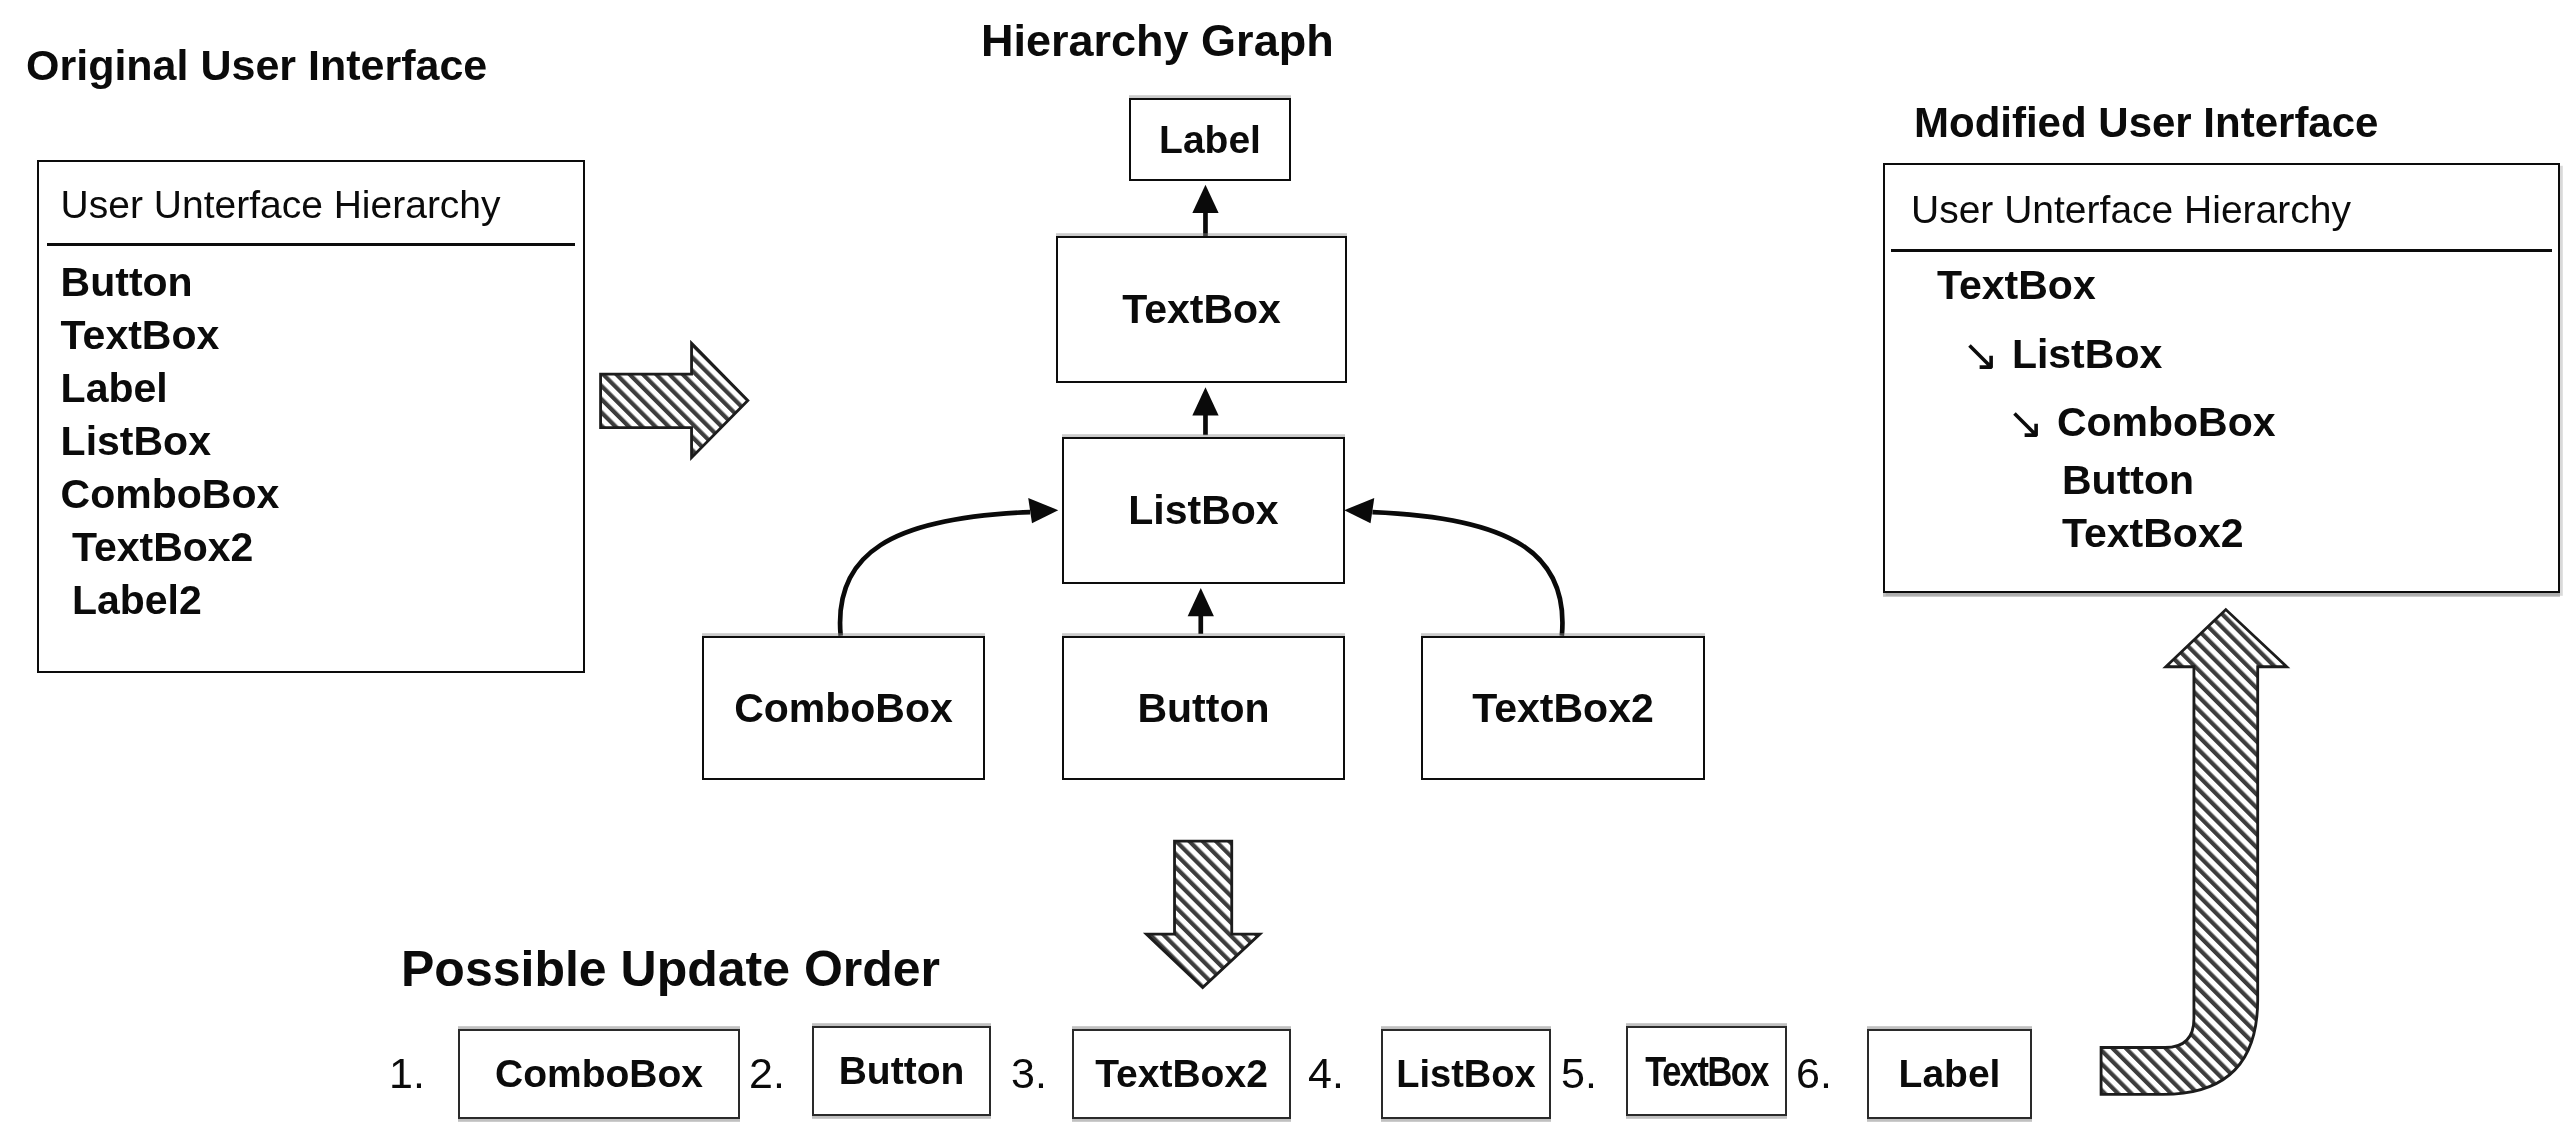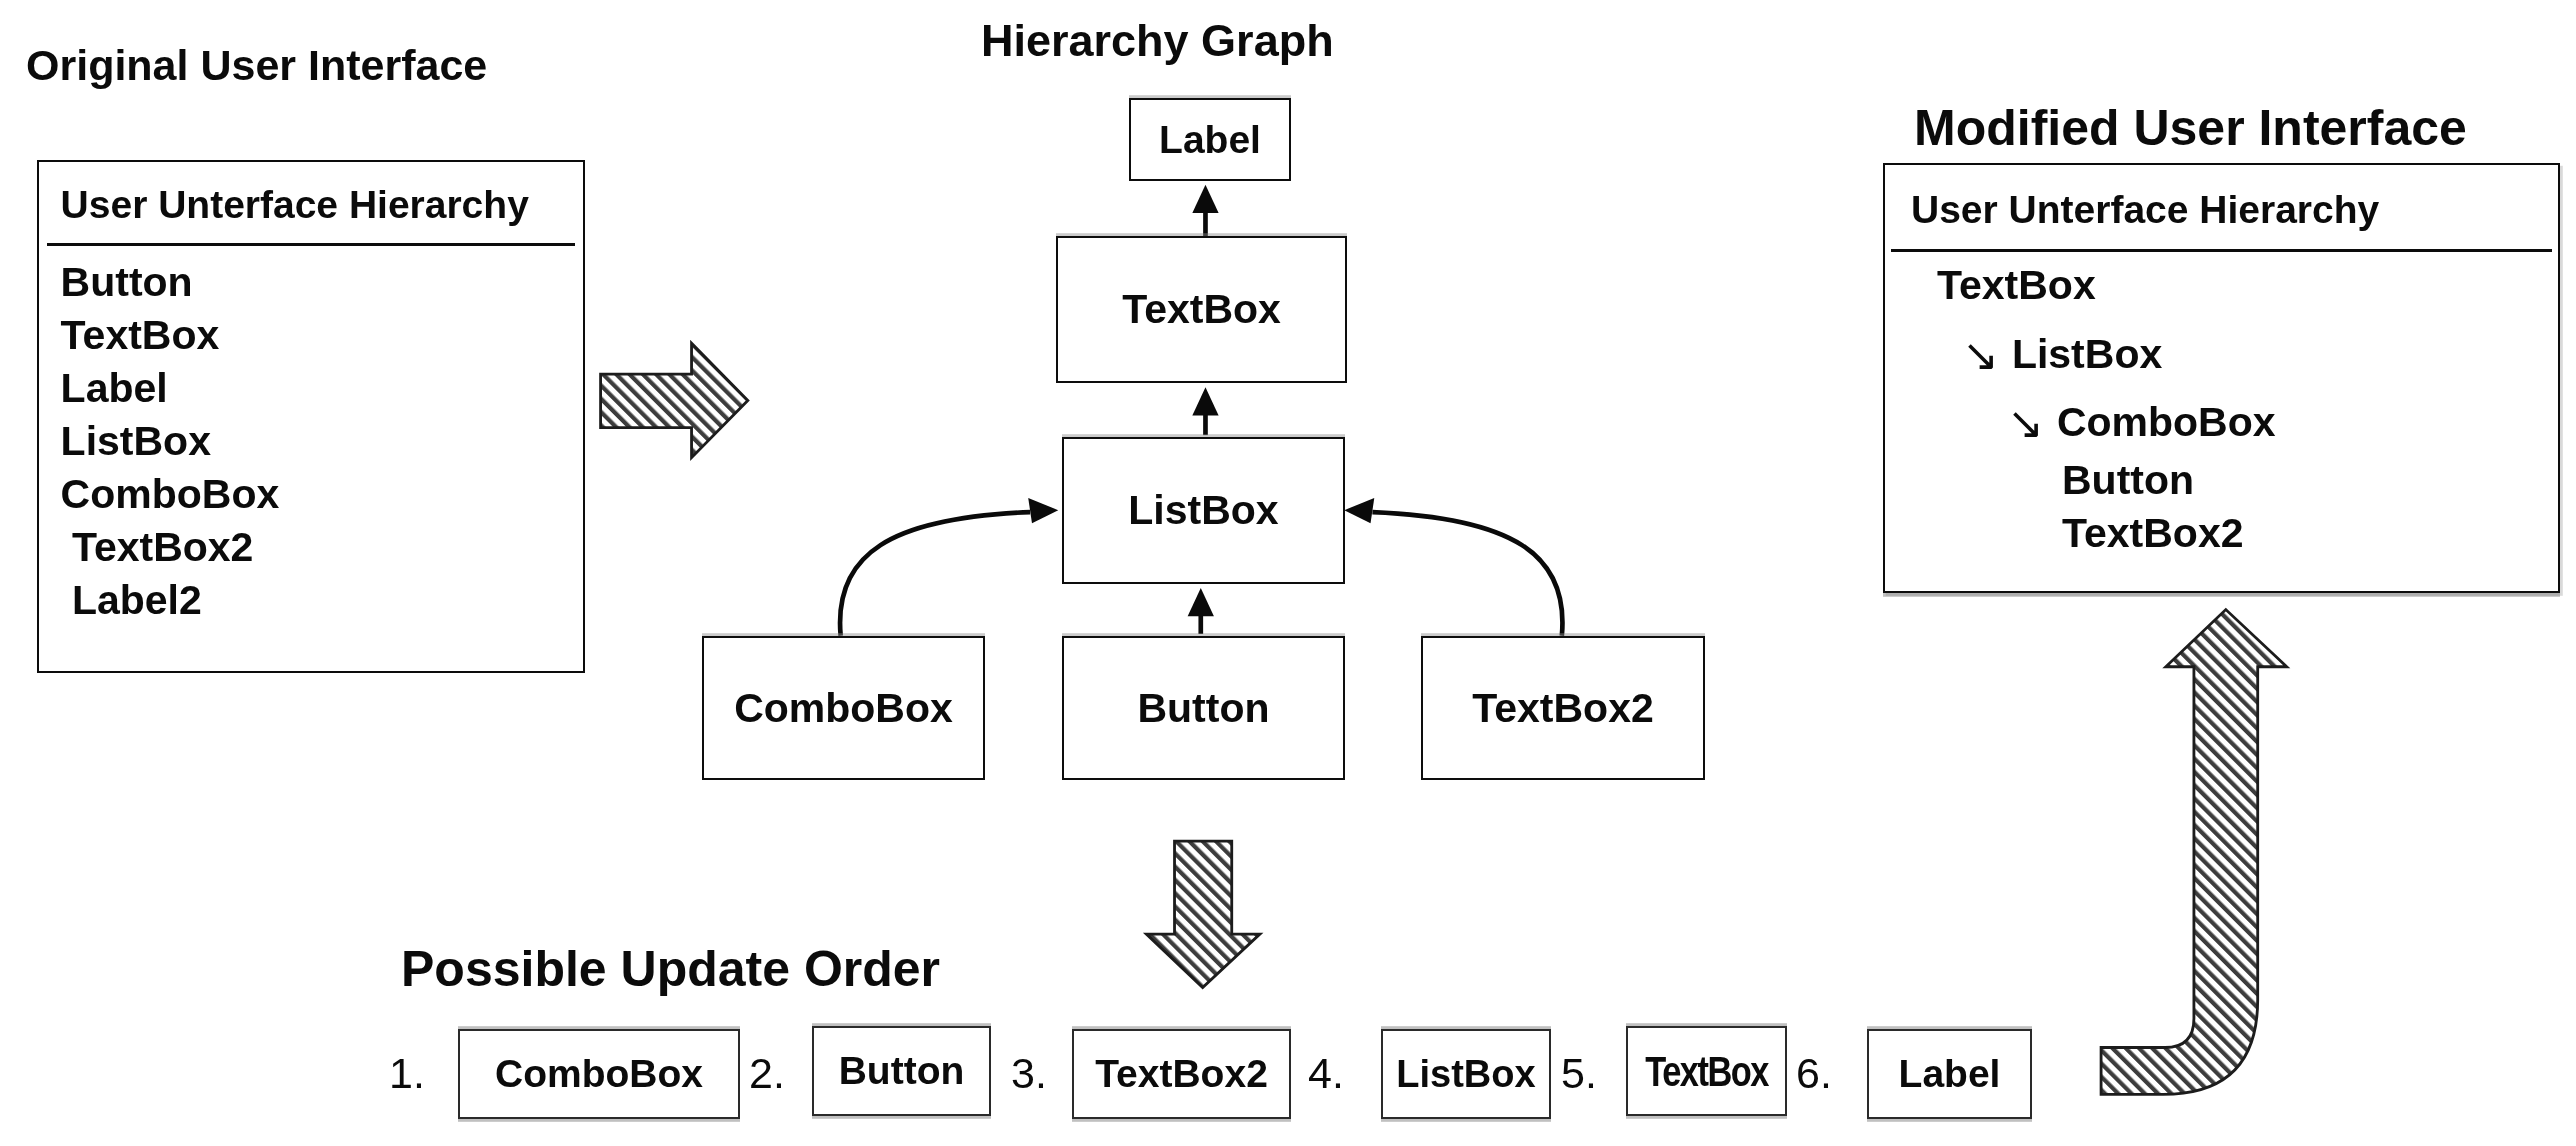--- a/index.html
+++ b/index.html
@@ -5,29 +5,29 @@
   html,body { margin:0; padding:0; background:#ffffff; }
   .canvas {
     position:relative; width:2576px; height:1146px; background:#ffffff;
     font-family:"Liberation Sans","DejaVu Sans",sans-serif; color:#0b0b0b; overflow:hidden;
   }
   .arrows-layer { position:absolute; left:0; top:0; width:2576px; height:1146px; pointer-events:none; }
 
   .hd { position:absolute; font-weight:bold; white-space:nowrap; letter-spacing:0px; }
   #t-original { left:26px;   top:41px;   font-size:43px; }
   #t-dep      { left:981px; top:15px;   font-size:45px; }
-  #t-mod      { left:1914px; top:99px;  font-size:50px; }
+  #t-mod      { left:1914px; top:99px;  font-size:42px; }
   #t-order    { left:401px;  top:940px; font-size:50px; }
 
   .panel { position:absolute; border:2.8px solid #0c0c0c; background:#ffffff; }
   #left-panel  { left:37px;   top:160px; width:544px; height:509px; }
   #right-panel { left:1883px; top:163px; width:673px; height:426px;
                  box-shadow:0 3.8px 0 rgba(130,130,130,.5), 2.8px 2.8px 0 rgba(130,130,130,.3); }
 
-  .panel-title { position:absolute; font-weight:bold; white-space:nowrap; }
+  .panel-title { position:absolute; font-weight:normal; white-space:nowrap; }
   #left-panel  .panel-title { left:21.6px; top:20.6px; font-size:39px; }
   #right-panel .panel-title { left:26px; top:22.5px; font-size:39px; }
   .sep { position:absolute; height:2.8px; background:#0c0c0c; }
   #left-panel  .sep { left:7.5px; right:8.4px; top:81px; }
   #right-panel .sep { left:5.6px; right:5.6px; top:84px; }
 
   .ui-list { position:absolute; left:21.6px; top:94px; font-size:41px; font-weight:bold; }
   .ui-list .row { height:53px; line-height:53px; white-space:nowrap; }
   .ui-list .row.ind { padding-left:11.3px; }
 

